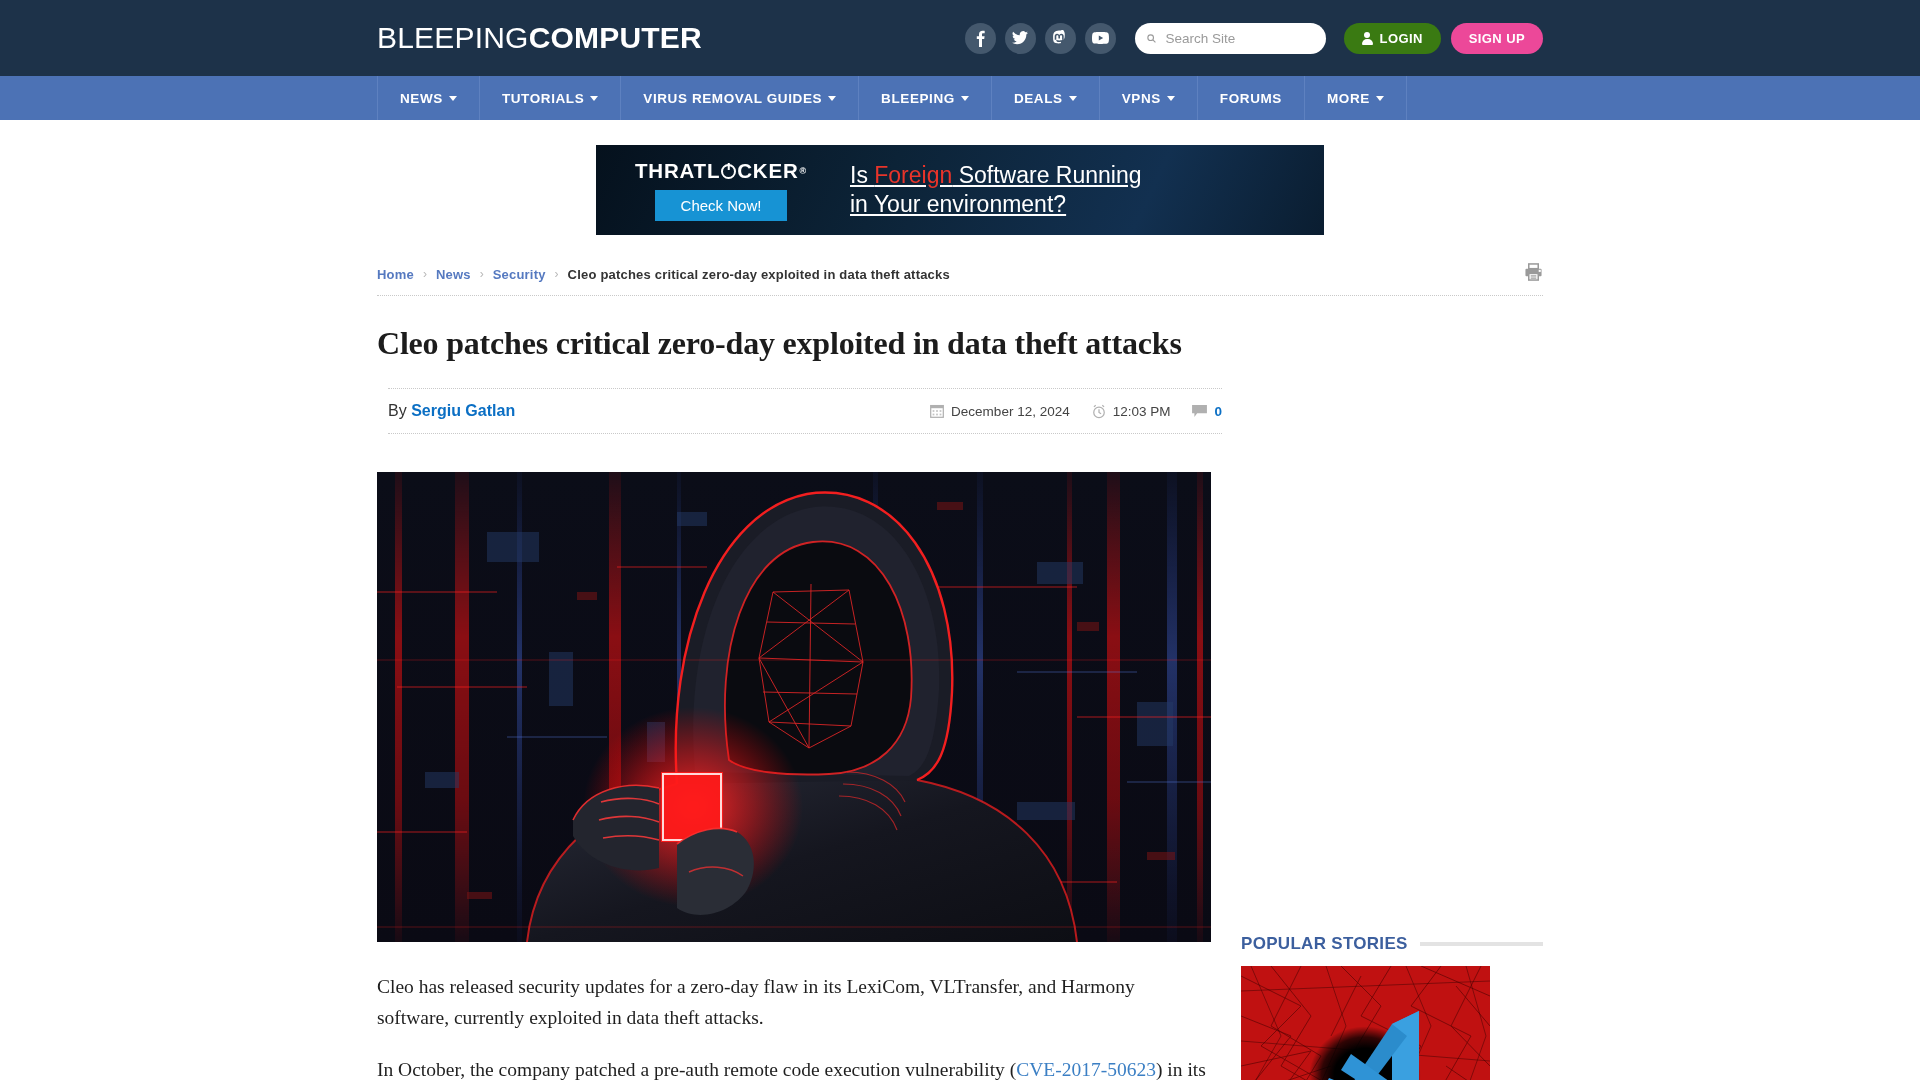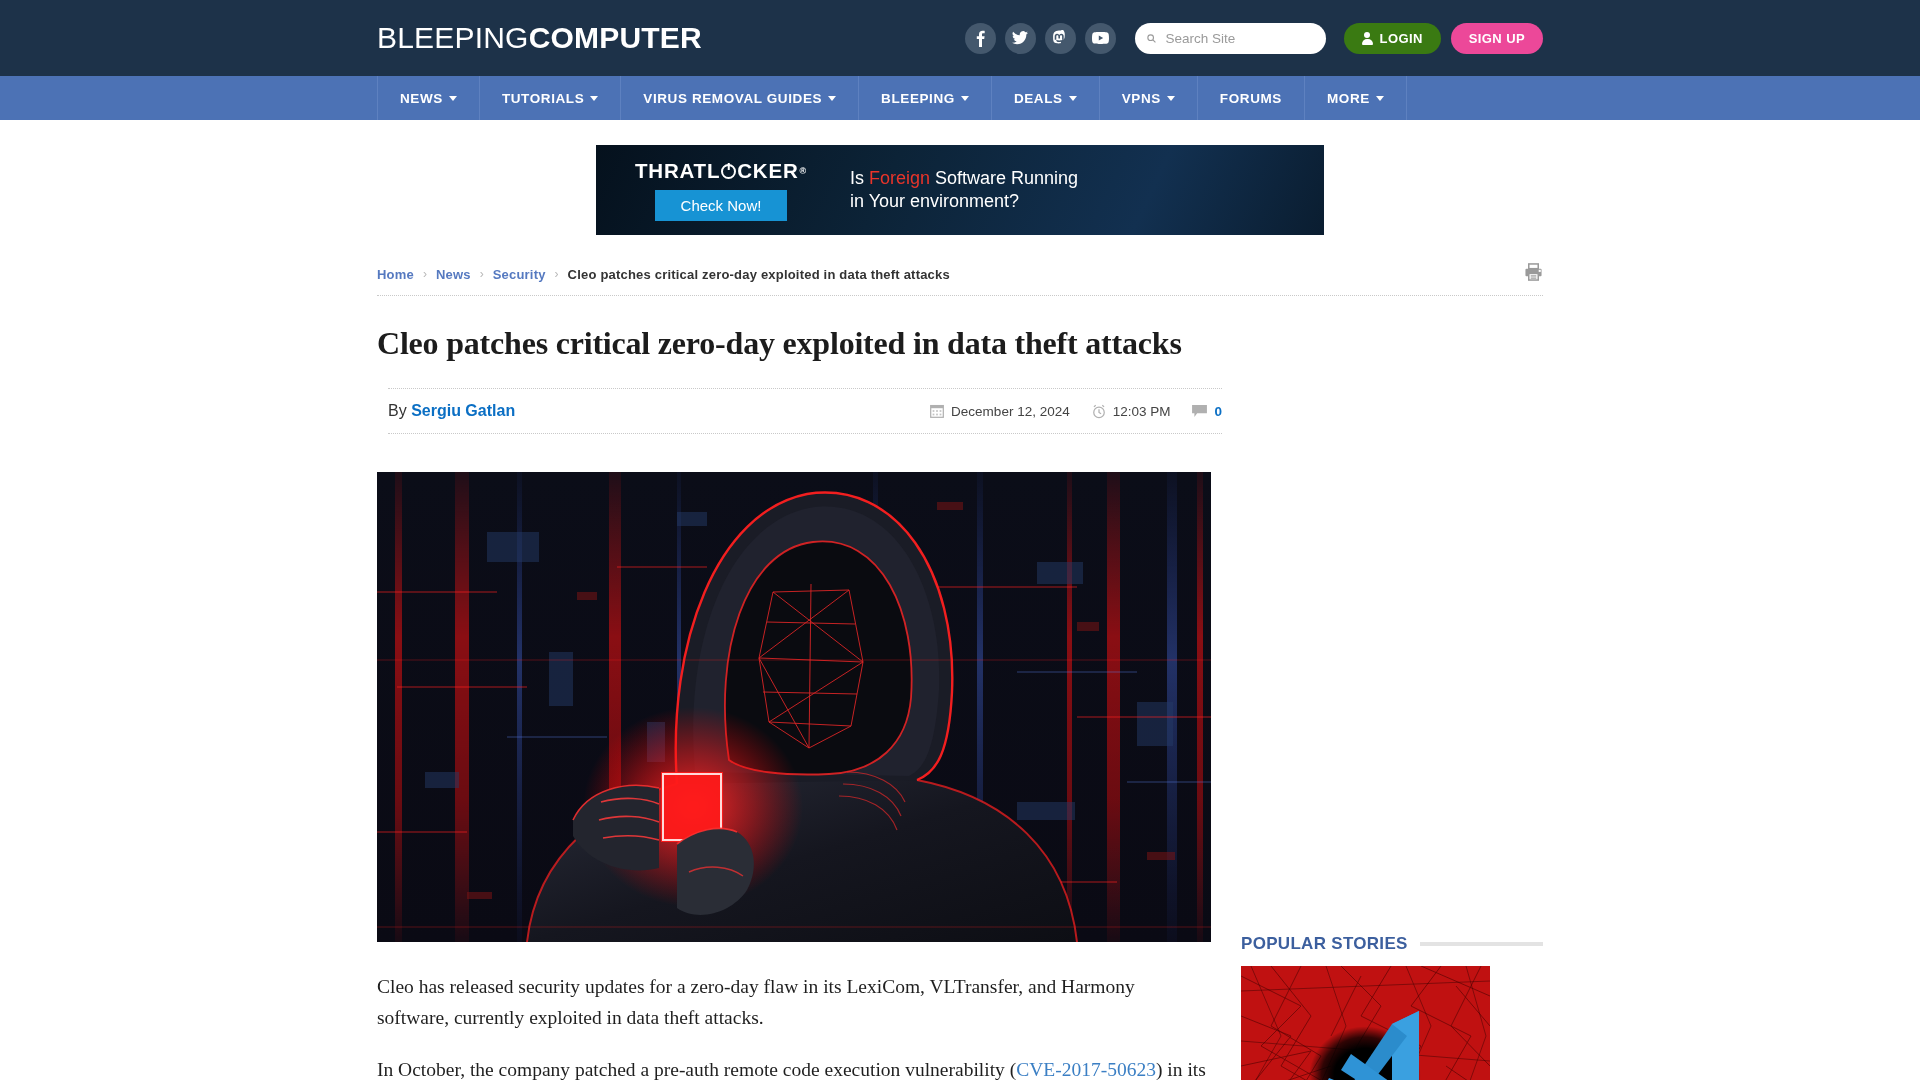--- a/index.html
+++ b/index.html
@@ -161,25 +161,26 @@
     width:2.5px; height:7px; background:#fff;
   }
   .ad-btn {
     background: #1793d4; color: #ffffff;
     font-size: 15px; font-weight: 400;
     padding: 7px 26px;
     font-family: "Liberation Sans", sans-serif;
   }
   .ad-right {
     color: #ffffff;
-    font-size: 18px;
+    font-size: 23px;
     line-height: 1.28;
     font-weight: 400;
     font-family: "Liberation Sans Narrow", "Liberation Sans", sans-serif;
     padding-left: 6px;
+    text-decoration: underline;
   }
   .ad-right .hl { color: #e8342a; }
 
   
   .page {
     width: 1166px; margin: 0 auto;
   }
   .breadcrumb-row {
     display: flex; align-items: center;
     padding-top: 28px;

